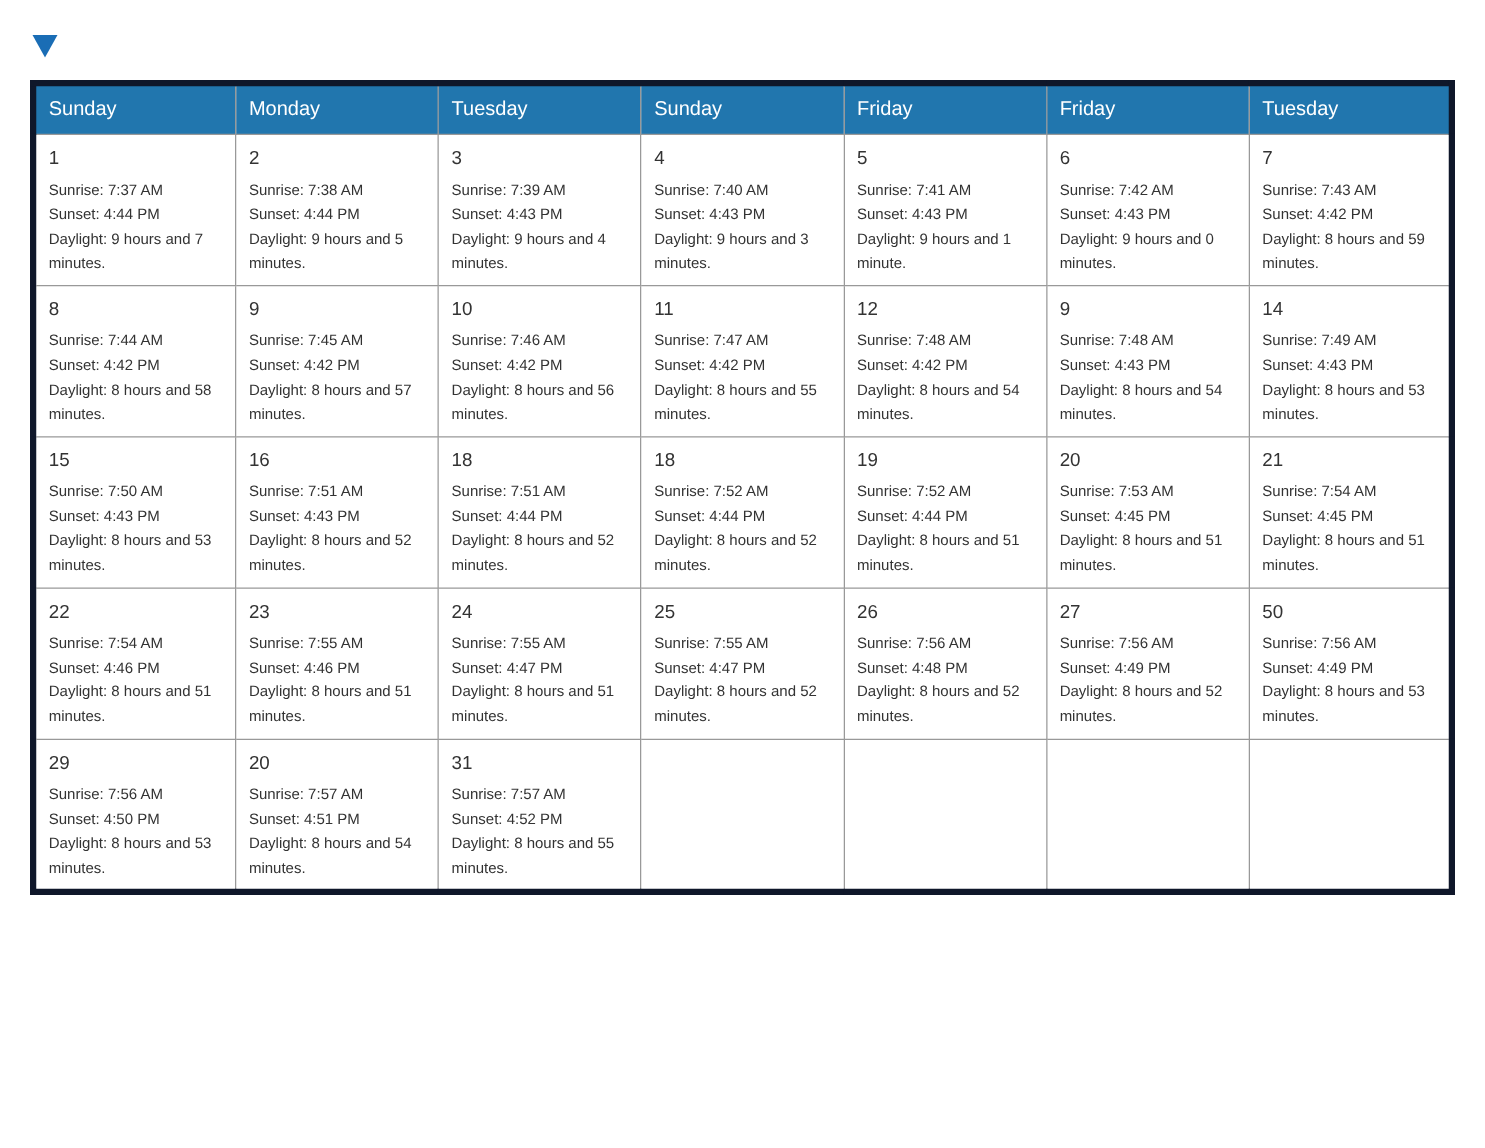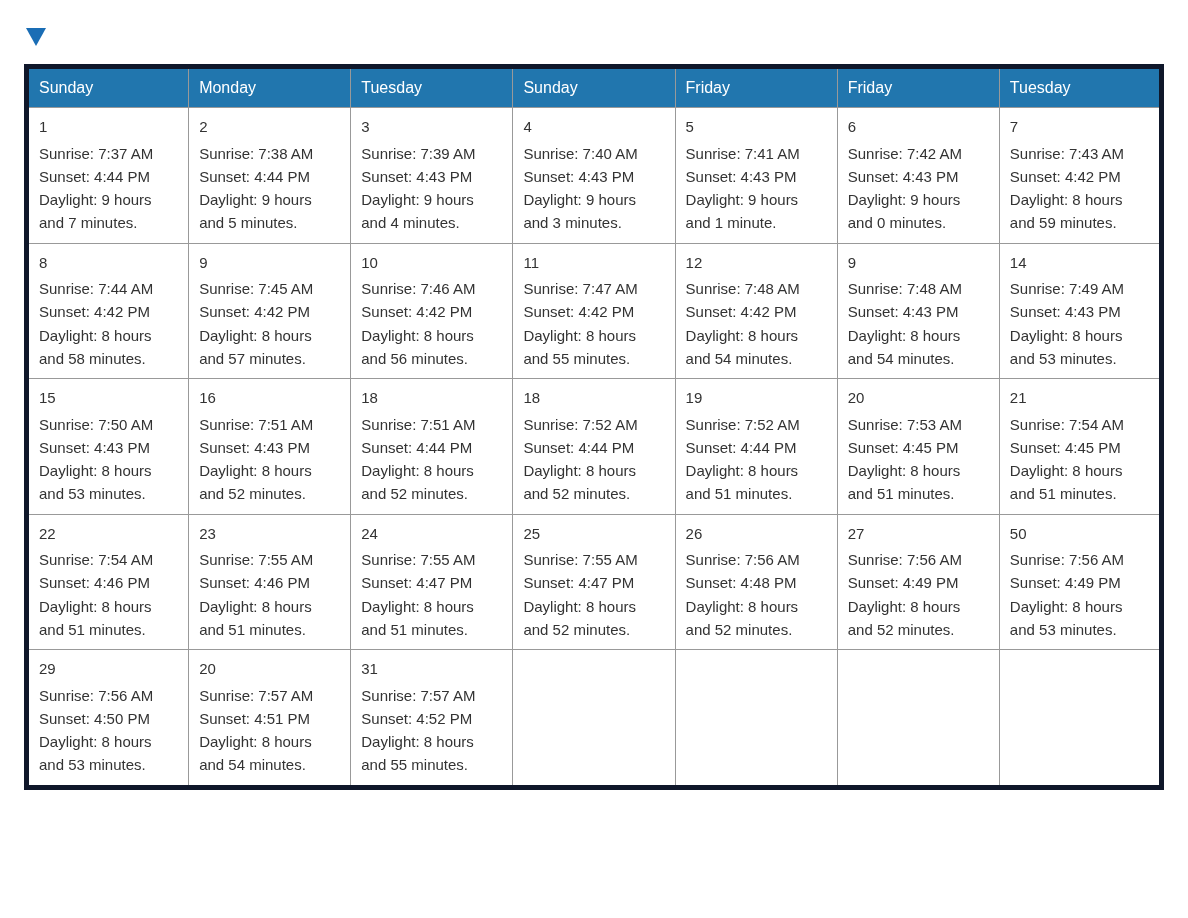--- a/index.html
+++ b/index.html
@@ -84,21 +84,21 @@
       font-size: 13px;
       line-height: 1.5;
     }
     .day-num {
       font-size: 15px;
       font-weight: normal;
       display: block;
       margin-bottom: 3px;
     }
     .day-info {
-      font-size: 15px;
+      font-size: 12px;
       color: #333;
       line-height: 1.55;
     }
     .empty { background: #fff; }
   </style>
 </head>
 <body>
 
 <div class="header">
   <div class="logo">

